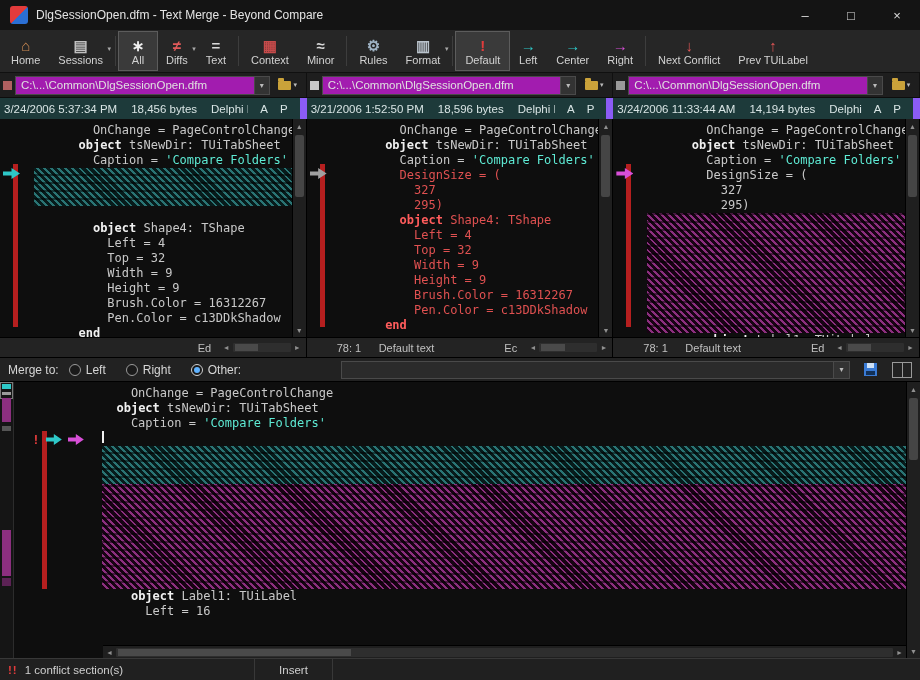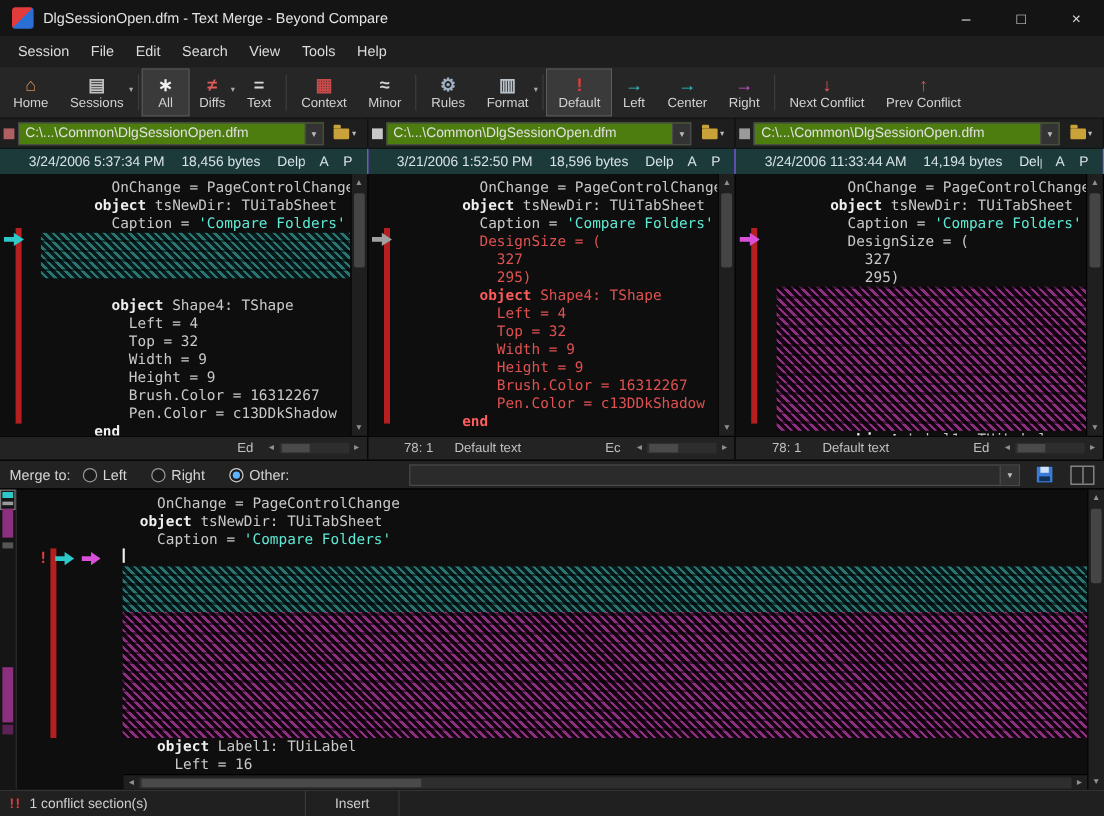--- a/index.html
+++ b/index.html
@@ -19,30 +19,30 @@
 .tbtn{display:flex;flex-direction:column;align-items:center;justify-content:center;padding:1px 9px;position:relative;min-width:38px}
 .tbtn.active{background:#3a3a3a;outline:1px solid #5c5c5c}
 .ic{height:17px;line-height:17px;font-size:15px;font-weight:bold;text-align:center}
 .lb{font-size:11px;color:#d2d2d2;white-space:nowrap}
 .dd{position:absolute;right:1px;top:13px;font-size:7px;color:#a8a8a8}
 .tsep{width:1px;background:#3d3d3d;margin:4px 3px}
 
 .pathrow{height:24px;background:#1e1e1e;display:flex;flex:none}
 .ppath{flex:1;display:flex;align-items:center;padding:2px 3px;gap:3px;min-width:0;border-right:1px solid #101010}
 .prefix{width:9px;height:9px;flex:none}
-.pathbox{flex:1;height:19px;background:#4d7c0f;border:1px solid #4a4a4a;display:flex;align-items:center;min-width:0}
+.pathbox{flex:1;height:19px;background:#a21caf;border:1px solid #4a4a4a;display:flex;align-items:center;min-width:0}
 .pathtext{flex:1;padding:0 5px;white-space:nowrap;overflow:hidden;font-size:11.5px;color:#e0e0e0}
 .pathdd{width:15px;align-self:stretch;display:flex;align-items:center;justify-content:center;color:#bbb;font-size:8px;border-left:1px solid #4a4a4a;background:#333}
 .folderbtn{width:30px;height:19px;display:flex;align-items:center;justify-content:center;gap:2px;flex:none}
 .foldericon{width:13px;height:9px;background:#caa23a;border-radius:1px;position:relative}
 .foldericon::before{content:"";position:absolute;top:-3px;left:0;width:6px;height:3px;background:#caa23a;border-radius:1px 1px 0 0}
 .folderdd{font-size:7px;color:#bbb}
 
 .inforow{height:22px;background:#1d3a3a;display:flex;flex:none;border-top:1px solid #0d0d0d}
-.pinfo{flex:1;display:flex;align-items:center;padding:0 12px 0 24px;font-size:11.5px;color:#d8e4e4;min-width:0;border-right:1px solid #8b5cf6}
+.pinfo{flex:1;display:flex;align-items:center;padding:0 12px 0 4px;font-size:11.5px;color:#d8e4e4;min-width:0;border-right:7px solid #8b5cf6}
 .pi-date{white-space:nowrap}
 .pi-size{margin-left:14px;white-space:nowrap}
 .pi-fmt{margin-left:14px;flex:1;white-space:nowrap;overflow:hidden}
 .pi-flag{margin-left:12px;flex:none}
 
 .panes{height:218px;display:flex;flex:none;background:#0e0e0e}
 .pane{flex:1;display:flex;position:relative;min-width:0;border-right:1px solid #000}
 .gutter{width:34px;flex:none;position:relative}
 .gredbar{position:absolute;left:13px;top:45px;height:163px;width:5px;background:#b51f1f}
 .garrow{position:absolute;left:3px;top:49px;width:17px;height:11px;clip-path:polygon(0 32%,50% 32%,50% 0,100% 50%,50% 100%,50% 68%,0 68%);z-index:2}
@@ -124,29 +124,20 @@
   <div class="titlebar">
     <div class="appicon"></div>
     <div class="title">DlgSessionOpen.dfm - Text Merge - Beyond Compare</div>
     <div class="winbtns">
       <div class="winbtn">–</div>
       <div class="winbtn">□</div>
       <div class="winbtn">×</div>
     </div>
   </div>
 
-  <div class="menubar" id="menubar">
-      <div class="menuitem">Session</div>
-      <div class="menuitem">File</div>
-      <div class="menuitem">Edit</div>
-      <div class="menuitem">Search</div>
-      <div class="menuitem">View</div>
-      <div class="menuitem">Tools</div>
-      <div class="menuitem">Help</div>
-    </div>
 
   <div class="toolbar" id="toolbar">
       <div class="tbtn">
         <div class="ic" style="color: rgb(210, 141, 84);">⌂</div>
         <div class="lb">Home</div>
       </div>
       <div class="tbtn">
         <div class="ic" style="color: rgb(192, 192, 192);">▤</div>
         <div class="lb">Sessions</div>
         <div class="dd">▾</div>
@@ -201,21 +192,21 @@
         <div class="ic" style="color: rgb(216, 79, 216);">→</div>
         <div class="lb">Right</div>
       </div>
       <div class="tsep"></div>
       <div class="tbtn">
         <div class="ic" style="color: rgb(224, 85, 85);">↓</div>
         <div class="lb">Next Conflict</div>
       </div>
       <div class="tbtn">
         <div class="ic" style="color: rgb(224, 85, 85);">↑</div>
-        <div class="lb">Prev Conflict</div>
+        <div class="lb">Prev TUiLabel</div>
       </div>
     </div>
 
   <div class="pathrow" id="pathrow">
       <div class="ppath">
         <div class="prefix" style="background: rgb(176, 96, 96);"></div>
         <div class="pathbox">
           <div class="pathtext">C:\...\Common\DlgSessionOpen.dfm</div>
           <div class="pathdd">▾</div>
         </div>

